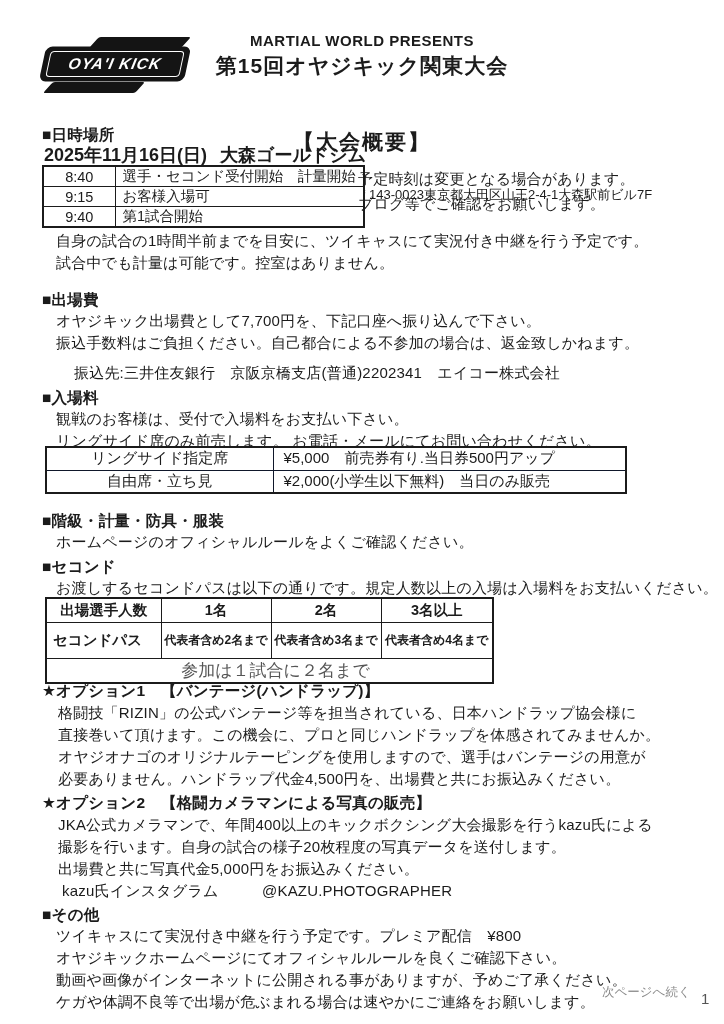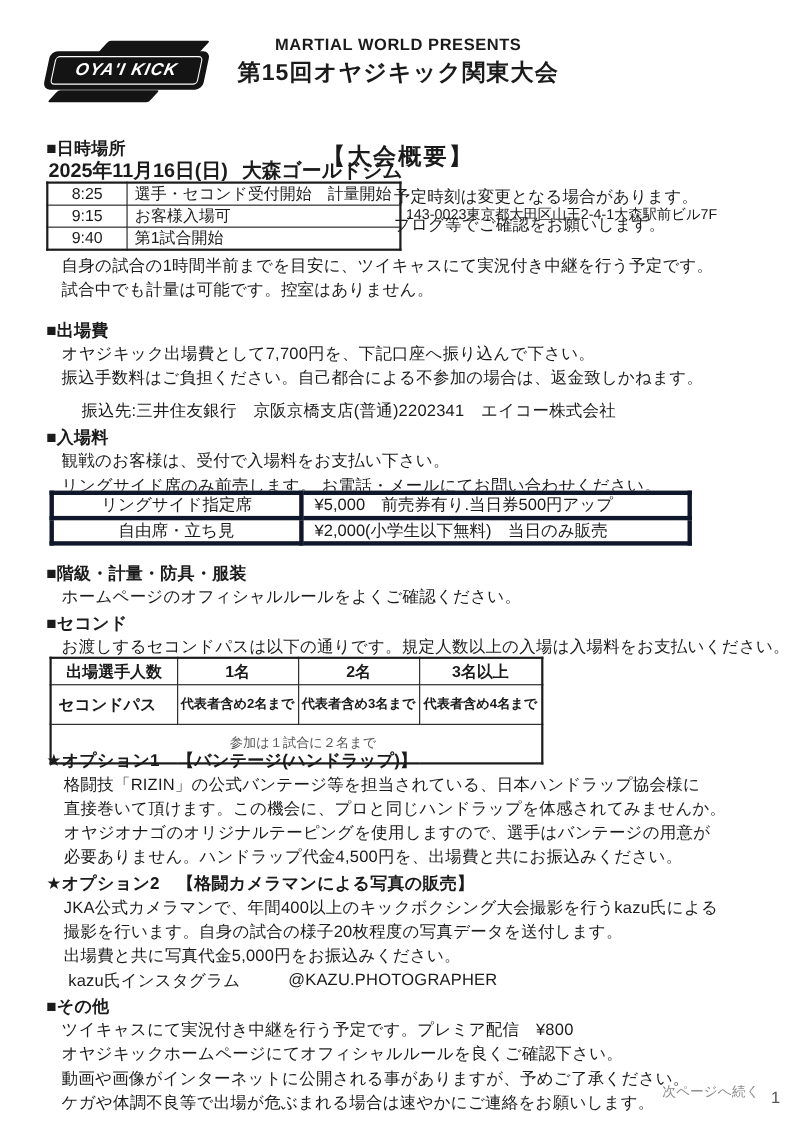--- a/index.html
+++ b/index.html
@@ -19,35 +19,35 @@
   .addr  { font-size:13px;margin-top:38px; }
 
   table { border-collapse:collapse; background:#fff; }
   td { color:#1b1b1b; }
 
   .sched { border:2px solid #1b1b1b; }
   .sched td { border:1px solid #1b1b1b; height:20px; font-size:14.5px; padding:0 7px; }
   .sched td.t { width:72px; text-align:center; padding:0; }
 
   .adm { border:2px solid #1b1b1b; }
-  .adm td { border:4px solid #0f172a; height:23px; font-size:15px; }
+  .adm td { border:1px solid #0f172a; height:23px; font-size:15px; }
   .adm td.seat { width:227px; text-align:center; }
   .adm td.price { width:353px; padding-left:10px; }
 
   .sec { border:2px solid #1b1b1b; }
   .sec td { border:1px solid #1b1b1b; text-align:center; }
   .sec tr.hd td { height:24px; font-size:14.5px; font-weight:700; }
   .sec td.c0 { width:115px; }
   .sec td.c1 { width:110px; }
   .sec td.c2 { width:110px; }
   .sec td.c3 { width:112px; }
   .sec tr.r2 td { height:36px; }
   .sec td.lbl { font-size:14.5px; font-weight:700; text-align:left; padding-left:6px; }
   .sec td.val { font-size:12px; font-weight:700; }
-  .sec td.note { height:36px; font-size:12px; color:#555; font-weight:400;padding-left:12px; }
+  .sec td.note { height:24px; font-size:17px; color:#555; font-weight:400;padding-left:12px; }
 
   .muted { color:#8a8a8a; }
 
   
   .logo { left:44px; top:36px; width:142px; height:58px; }
   .logo .bar-top { position:absolute; right:0px; top:1px; width:92px; height:11px; background:#141414; transform:skewX(-42deg); border-radius:2px; }
   .logo .bar-bot { position:absolute; left:4px; bottom:1px; width:92px; height:11px; background:#141414; transform:skewX(-42deg); border-radius:2px; }
   .logo .band { position:absolute; left:0; top:12px; width:142px; height:32px; background:#141414; border-radius:5px; transform:skewX(-12deg);
                 display:flex; align-items:center; justify-content:center; box-shadow:0 0 0 1.5px #141414; }
   .logo .band .inner { width:134px; height:26px; border:1.5px solid #fff; border-radius:4px; display:flex; align-items:center; justify-content:center; }
@@ -74,21 +74,21 @@
 
   <div class="a h" style="top:125px; left:42px;">■日時場所</div>
   <div class="a date" style="top:143px; left:44px;">2025年11月16日(日)</div>
   <div class="a venue" style="top:143px; left:220px;">大森ゴールドジム</div>
   <div class="a addr" style="top:148px; left:356px;">〒143-0023東京都大田区山王2-4-1大森駅前ビル7F</div>
 
   <div class="a" style="top:165px; left:42px;">
     <table class="sched">
       <tbody>
           <tr>
-        <td class="t">8:25</td>
+        <td class="t">8:40</td>
         <td>選手・セコンド受付開始　計量開始</td>
       </tr>
       <tr>
         <td class="t">9:15</td>
         <td>お客様入場可</td>
       </tr>
       <tr>
         <td class="t">9:40</td>
         <td>第1試合開始</td>
       </tr>

